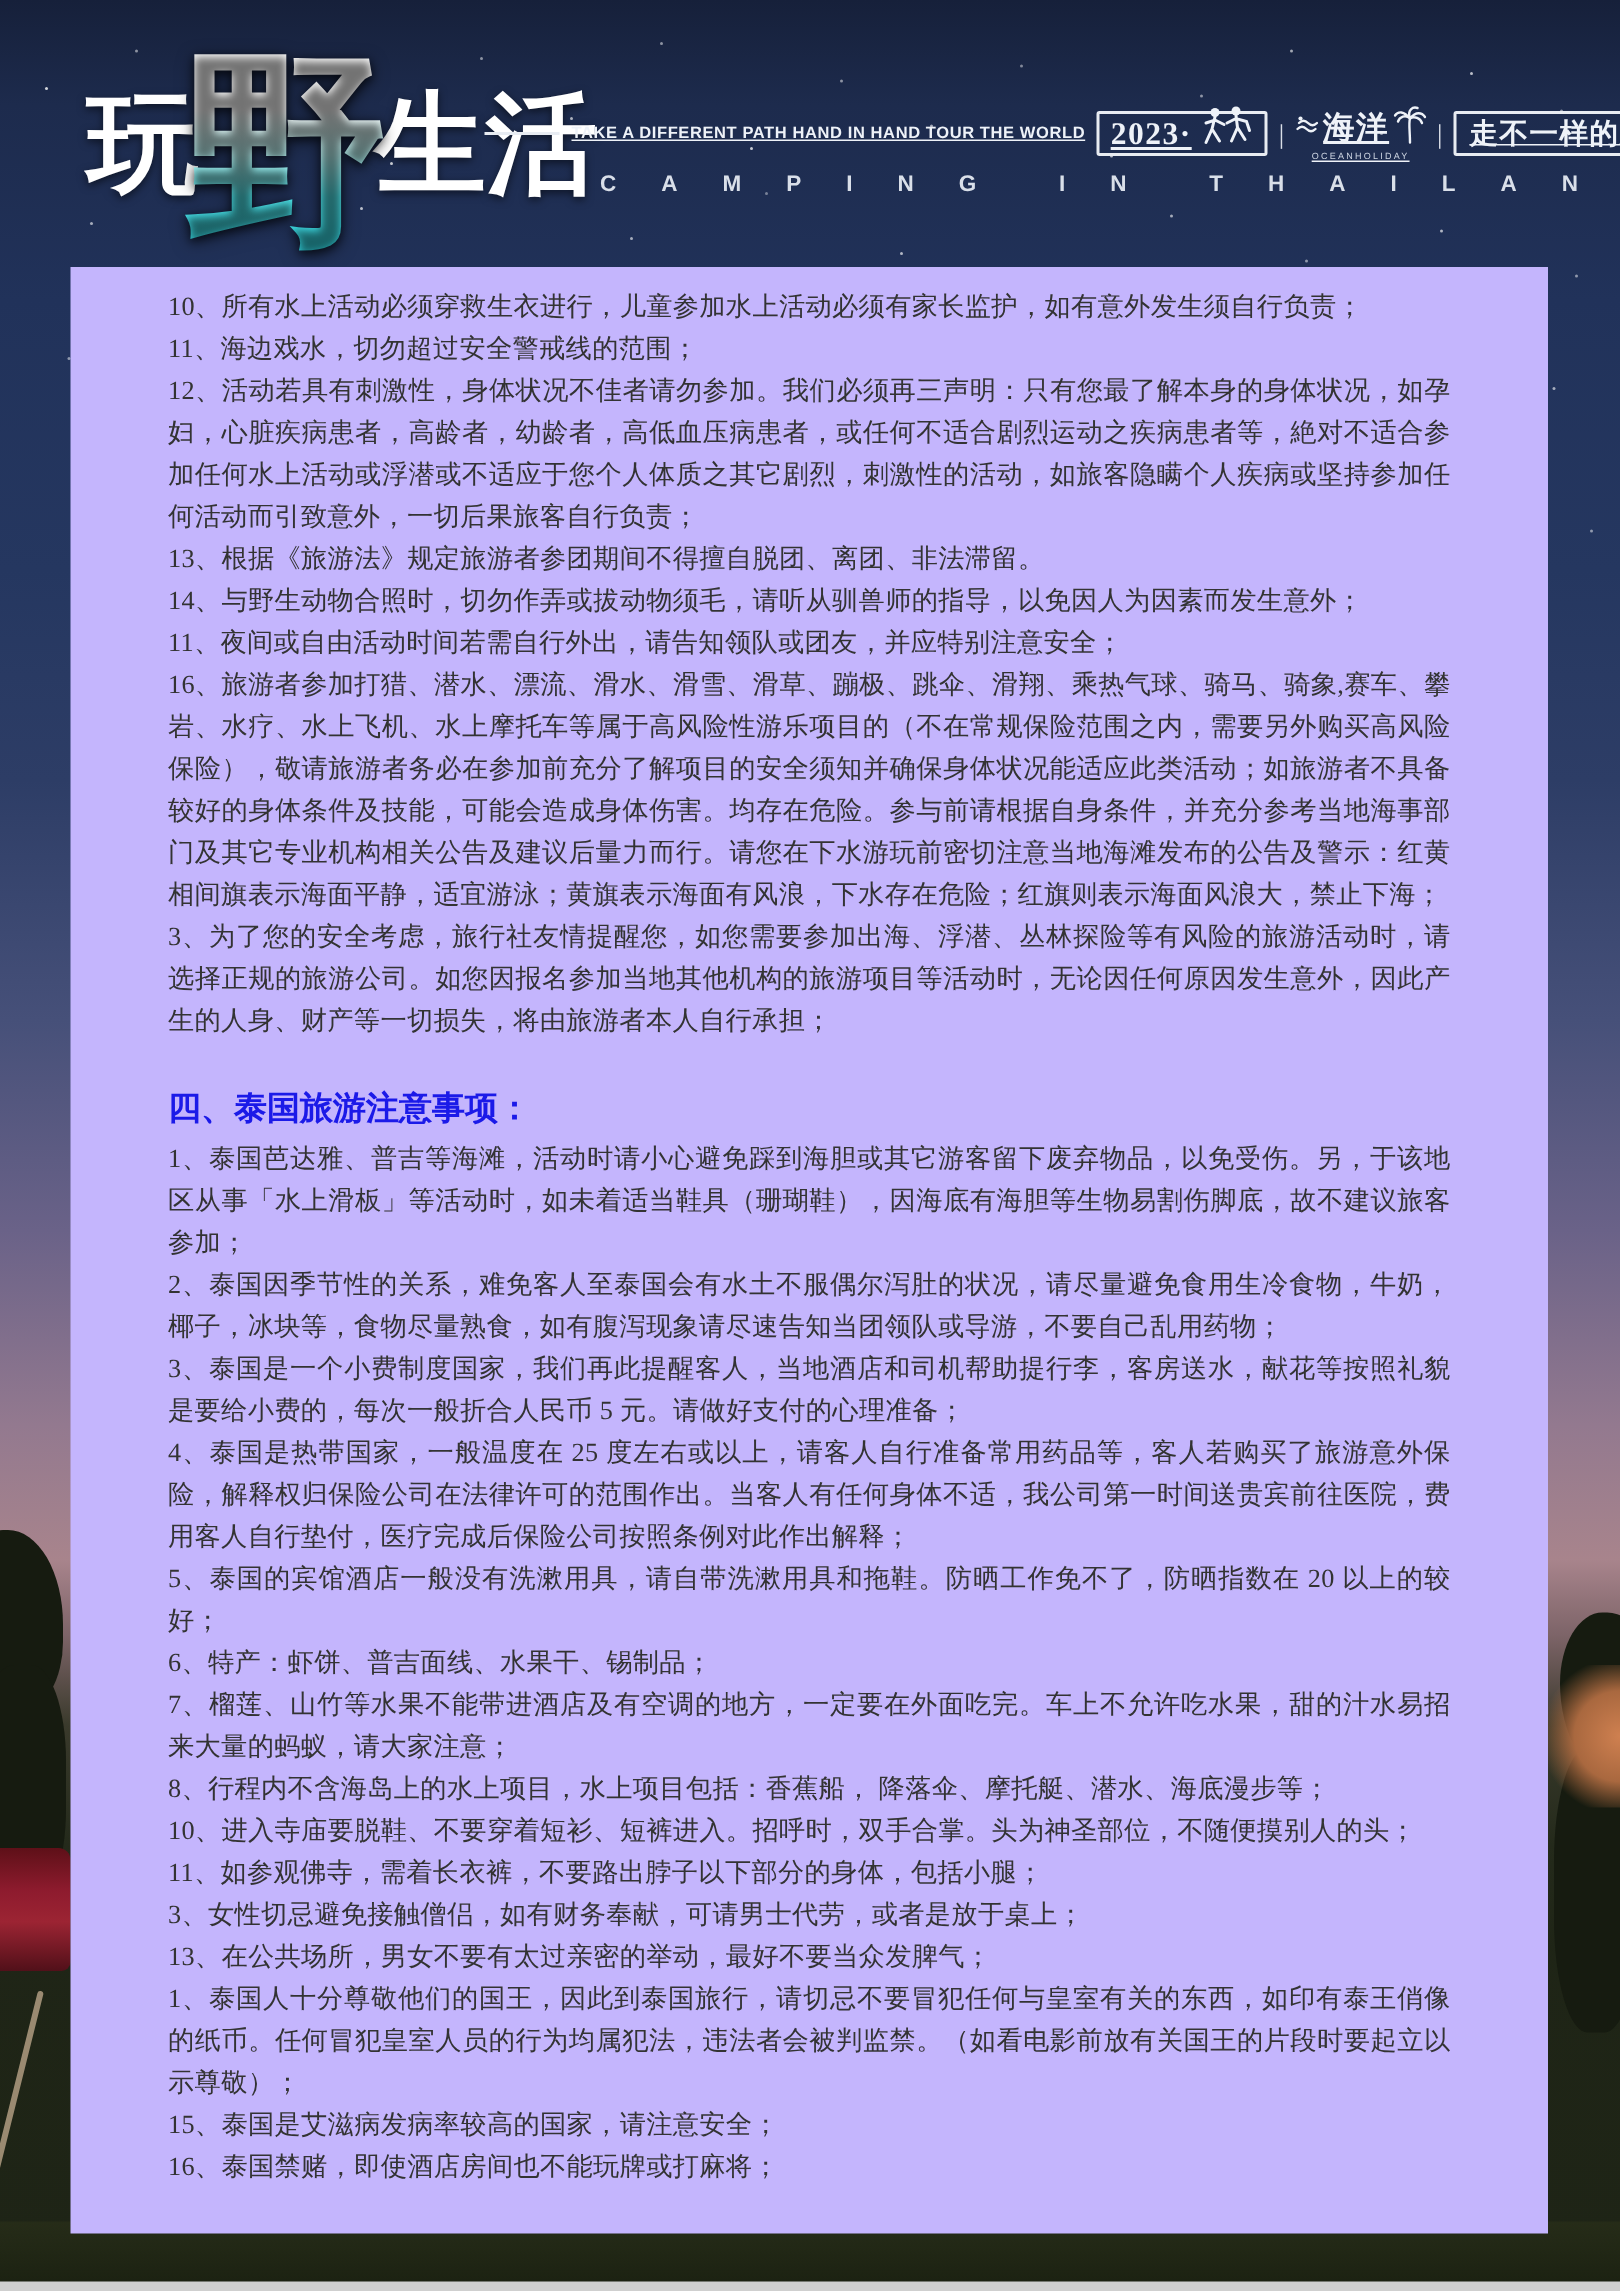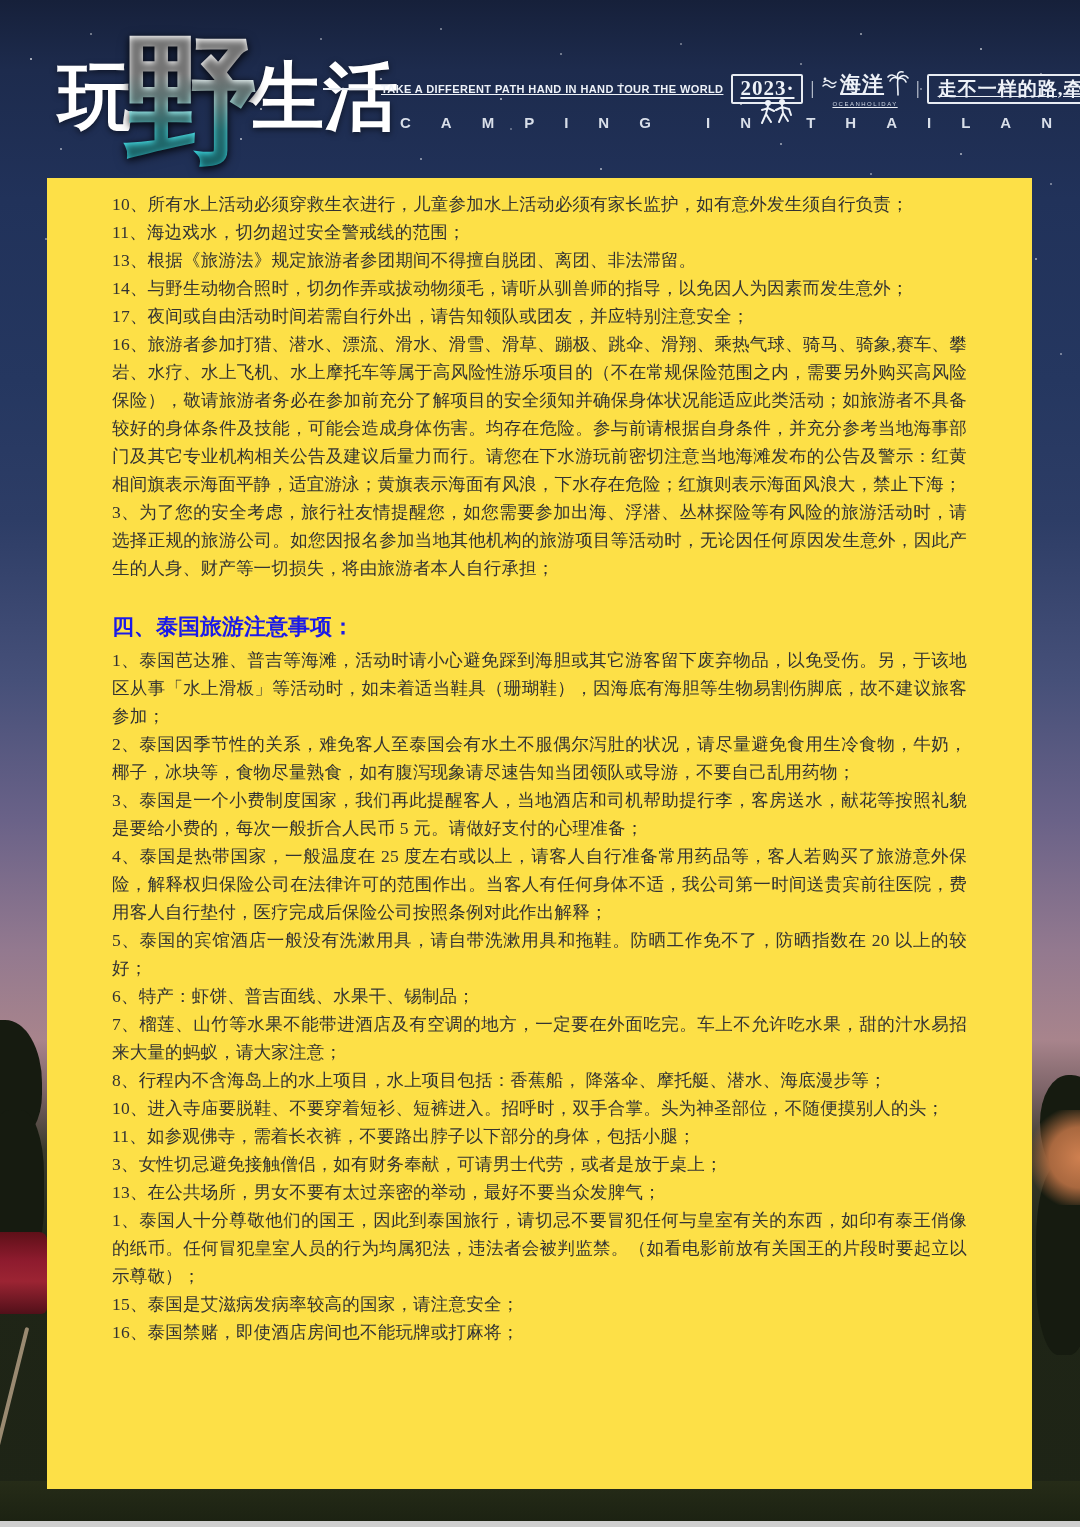--- a/index.html
+++ b/index.html
@@ -69,37 +69,37 @@
     -webkit-background-clip:text;background-clip:text;color:transparent;
     filter:drop-shadow(0 2px 5px rgba(0,0,0,.5));
   }
   .brandline{position:absolute;left:323px;top:70px;width:702px;display:flex;align-items:center;
     color:#eef2f8;white-space:nowrap;text-decoration:underline;}
   .rule{height:2px;background:#e8ecf2;flex:0 0 auto;}
   .rule.left{width:50px;margin-right:8px;}
   .tagline{font-family:"Liberation Sans","DejaVu Sans",sans-serif;font-size:11px;
     letter-spacing:.4px;font-weight:bold;margin-right:8px;}
   .badge{border:2px solid #e8ecf2;border-radius:2px;padding:0 7px;display:flex;
-    align-items:flex-end;height:26px;flex-direction:column;}
+    align-items:center;height:26px;}
   .badge-year{font-size:21px;font-weight:bold;letter-spacing:1px;}
   .figures{margin-left:6px;position:relative;top:-3px;}
   .sep{margin:0 7px;font-size:18px;opacity:.9;}
   .ocean{display:flex;flex-direction:column;align-items:center;line-height:1;}
   .ocean-row{display:flex;align-items:center;gap:3px;}
   .ocean-name{font-size:21px;font-weight:bold;letter-spacing:1px;}
   .ocean-sub{font-family:"Liberation Sans","DejaVu Sans",sans-serif;font-size:6px;
     letter-spacing:1.5px;margin-top:2px;color:#cdd5e2;}
   .slogan-box{border:2px solid #e8ecf2;border-radius:2px;padding:0 9px;height:26px;
     display:flex;align-items:center;font-size:19px;font-weight:bold;letter-spacing:1px;}
   .campaign{position:absolute;left:400px;top:114px;width:660px;
     font-family:"Liberation Sans","DejaVu Sans",sans-serif;font-size:15px;font-weight:bold;
     color:#d9dfe9;letter-spacing:30px;word-spacing:-9px;white-space:nowrap;}
 
   
-  .panel{position:absolute;left:47px;top:178px;width:985px;height:1311px;background:#fde047;
+  .panel{position:absolute;left:47px;top:178px;width:985px;height:1311px;background:#c4b5fd;
     box-sizing:border-box;padding:12px 65px 0 65px;}
   .para{margin:0;font-size:17.5px;line-height:28px;color:#333333;text-align:justify;
     letter-spacing:.2px;}
   .heading{margin:30px 0 4px 0;font-size:22px;line-height:30px;font-weight:bold;color:#1b1ae8;
     font-family:"Liberation Sans","DejaVu Sans",sans-serif;}
 </style>
 </head>
 <body>
 
 <div class="page">
@@ -164,23 +164,24 @@
 
     </div>
 
     <div class="campaign">CAMPING IN THAILAND</div>
   </div>
 
   <div class="panel">
     <section>
       <p class="para">10、所有水上活动必须穿救生衣进行，儿童参加水上活动必须有家长监护，如有意外发生须自行负责；</p>
       <p class="para">11、海边戏水，切勿超过安全警戒线的范围；</p>
+      <p class="para">12、活动若具有刺激性，身体状况不佳者请勿参加。我们必须再三声明：只有您最了解本身的身体状况，如孕妇，心脏疾病患者，高龄者，幼龄者，高低血压病患者，或任何不适合剧烈运动之疾病患者等，絶对不适合参加任何水上活动或浮潜或不适应于您个人体质之其它剧烈，刺激性的活动，如旅客隐瞒个人疾病或坚持参加任何活动而引致意外，一切后果旅客自行负责；</p>
       <p class="para">13、根据《旅游法》规定旅游者参团期间不得擅自脱团、离团、非法滞留。</p>
       <p class="para">14、与野生动物合照时，切勿作弄或拔动物须毛，请听从驯兽师的指导，以免因人为因素而发生意外；</p>
-      <p class="para">17、夜间或自由活动时间若需自行外出，请告知领队或团友，并应特别注意安全；</p>
+      <p class="para">11、夜间或自由活动时间若需自行外出，请告知领队或团友，并应特别注意安全；</p>
       <p class="para">16、旅游者参加打猎、潜水、漂流、滑水、滑雪、滑草、蹦极、跳伞、滑翔、乘热气球、骑马、骑象,赛车、攀岩、水疗、水上飞机、水上摩托车等属于高风险性游乐项目的（不在常规保险范围之内，需要另外购买高风险保险），敬请旅游者务必在参加前充分了解项目的安全须知并确保身体状况能适应此类活动；如旅游者不具备较好的身体条件及技能，可能会造成身体伤害。均存在危险。参与前请根据自身条件，并充分参考当地海事部门及其它专业机构相关公告及建议后量力而行。请您在下水游玩前密切注意当地海滩发布的公告及警示：红黄相间旗表示海面平静，适宜游泳；黄旗表示海面有风浪，下水存在危险；红旗则表示海面风浪大，禁止下海；</p>
       <p class="para">3、为了您的安全考虑，旅行社友情提醒您，如您需要参加出海、浮潜、丛林探险等有风险的旅游活动时，请选择正规的旅游公司。如您因报名参加当地其他机构的旅游项目等活动时，无论因任何原因发生意外，因此产生的人身、财产等一切损失，将由旅游者本人自行承担；</p>
     </section>
 
     <h2 class="heading">四、泰国旅游注意事项：</h2>
 
     <section>
       <p class="para">1、泰国芭达雅、普吉等海滩，活动时请小心避免踩到海胆或其它游客留下废弃物品，以免受伤。另，于该地区从事「水上滑板」等活动时，如未着适当鞋具（珊瑚鞋），因海底有海胆等生物易割伤脚底，故不建议旅客参加；</p>
       <p class="para">2、泰国因季节性的关系，难免客人至泰国会有水土不服偶尔泻肚的状况，请尽量避免食用生冷食物，牛奶，椰子，冰块等，食物尽量熟食，如有腹泻现象请尽速告知当团领队或导游，不要自己乱用药物；</p>
       <p class="para">3、泰国是一个小费制度国家，我们再此提醒客人，当地酒店和司机帮助提行李，客房送水，献花等按照礼貌是要给小费的，每次一般折合人民币 5 元。请做好支付的心理准备；</p>

